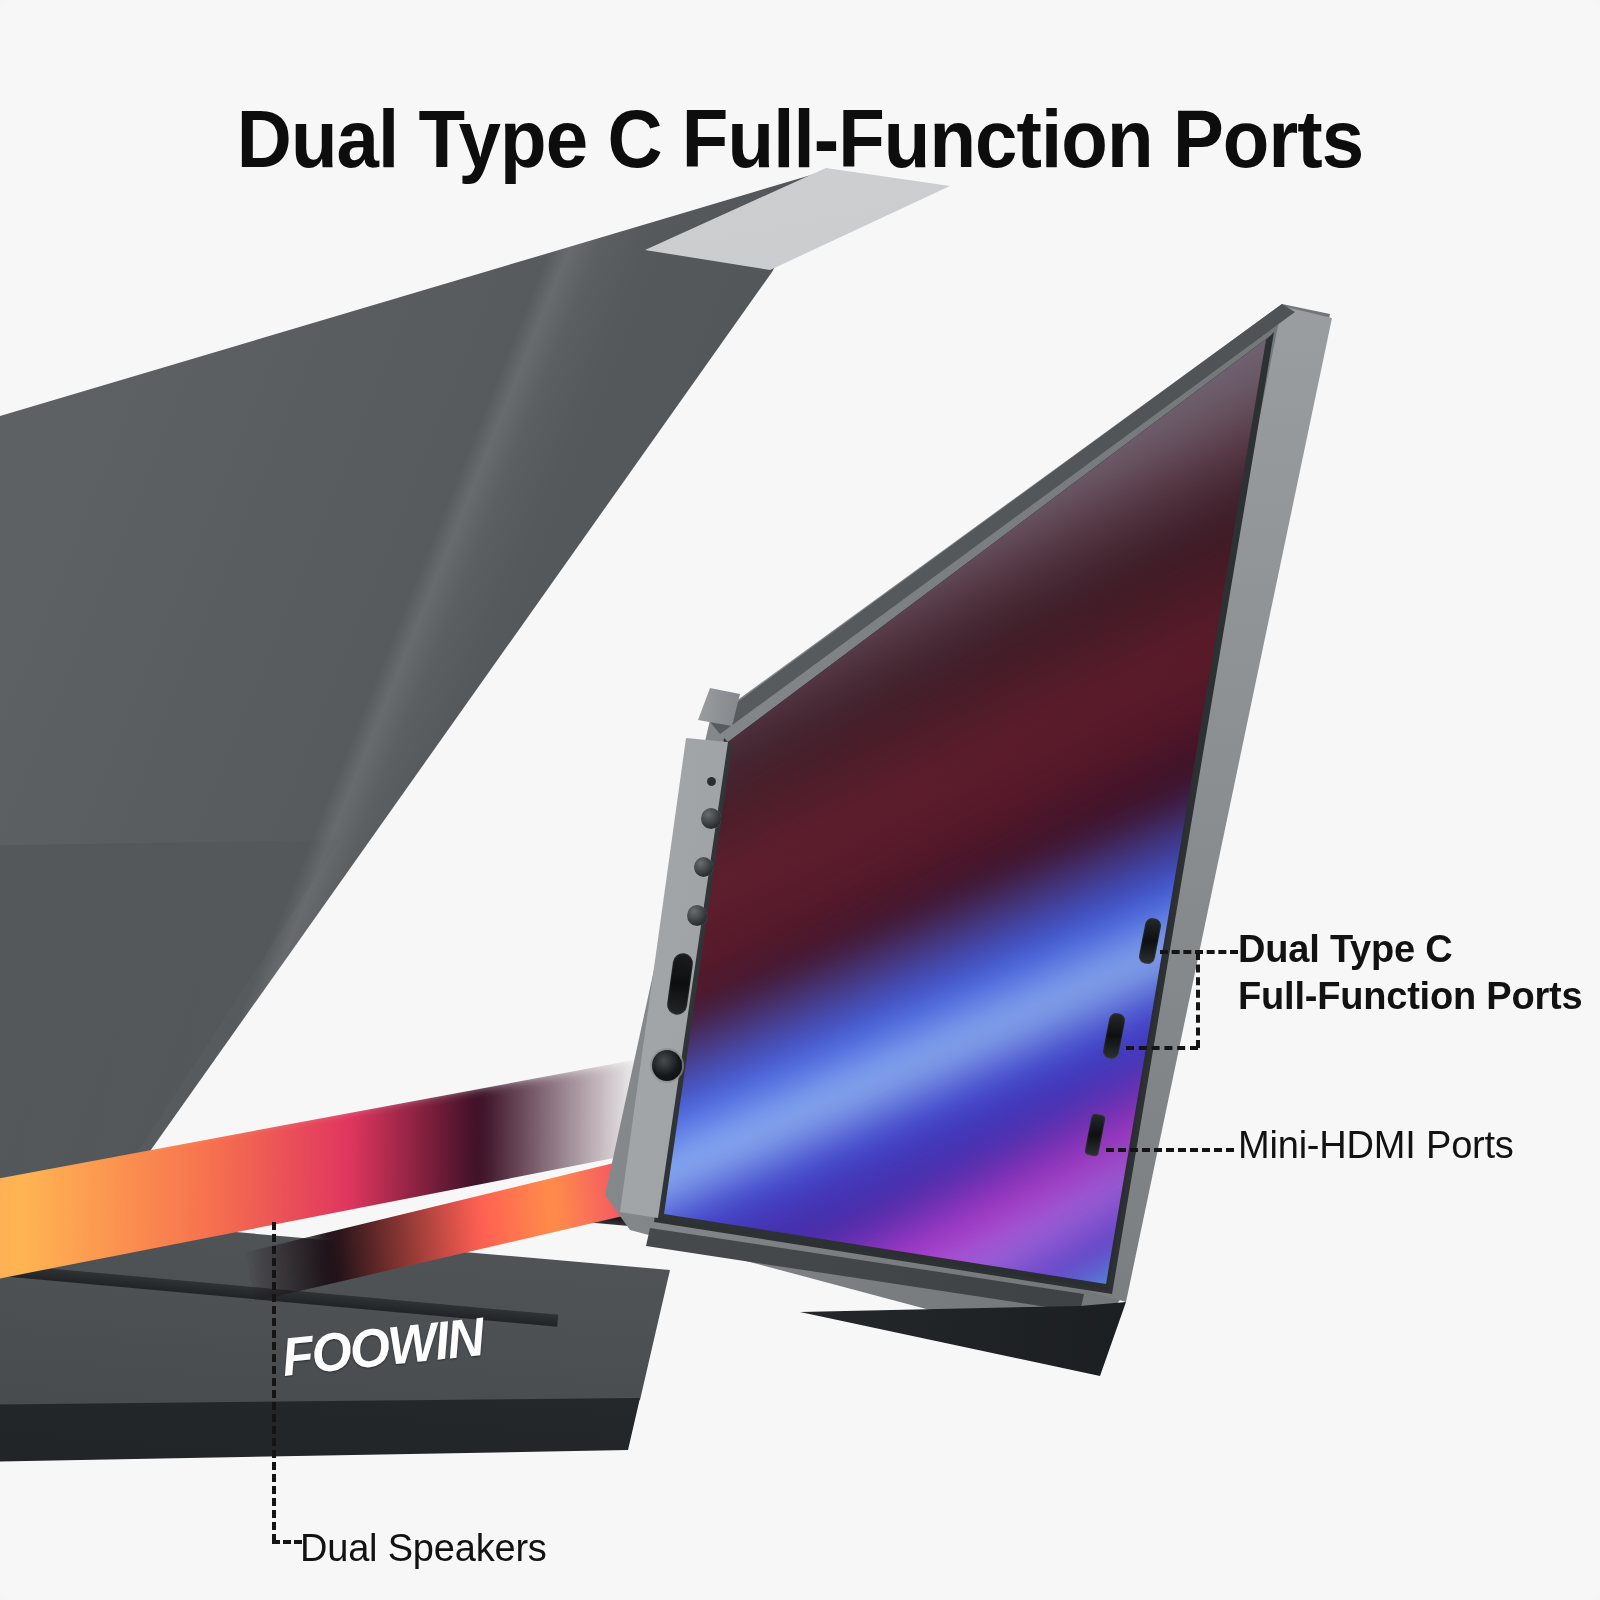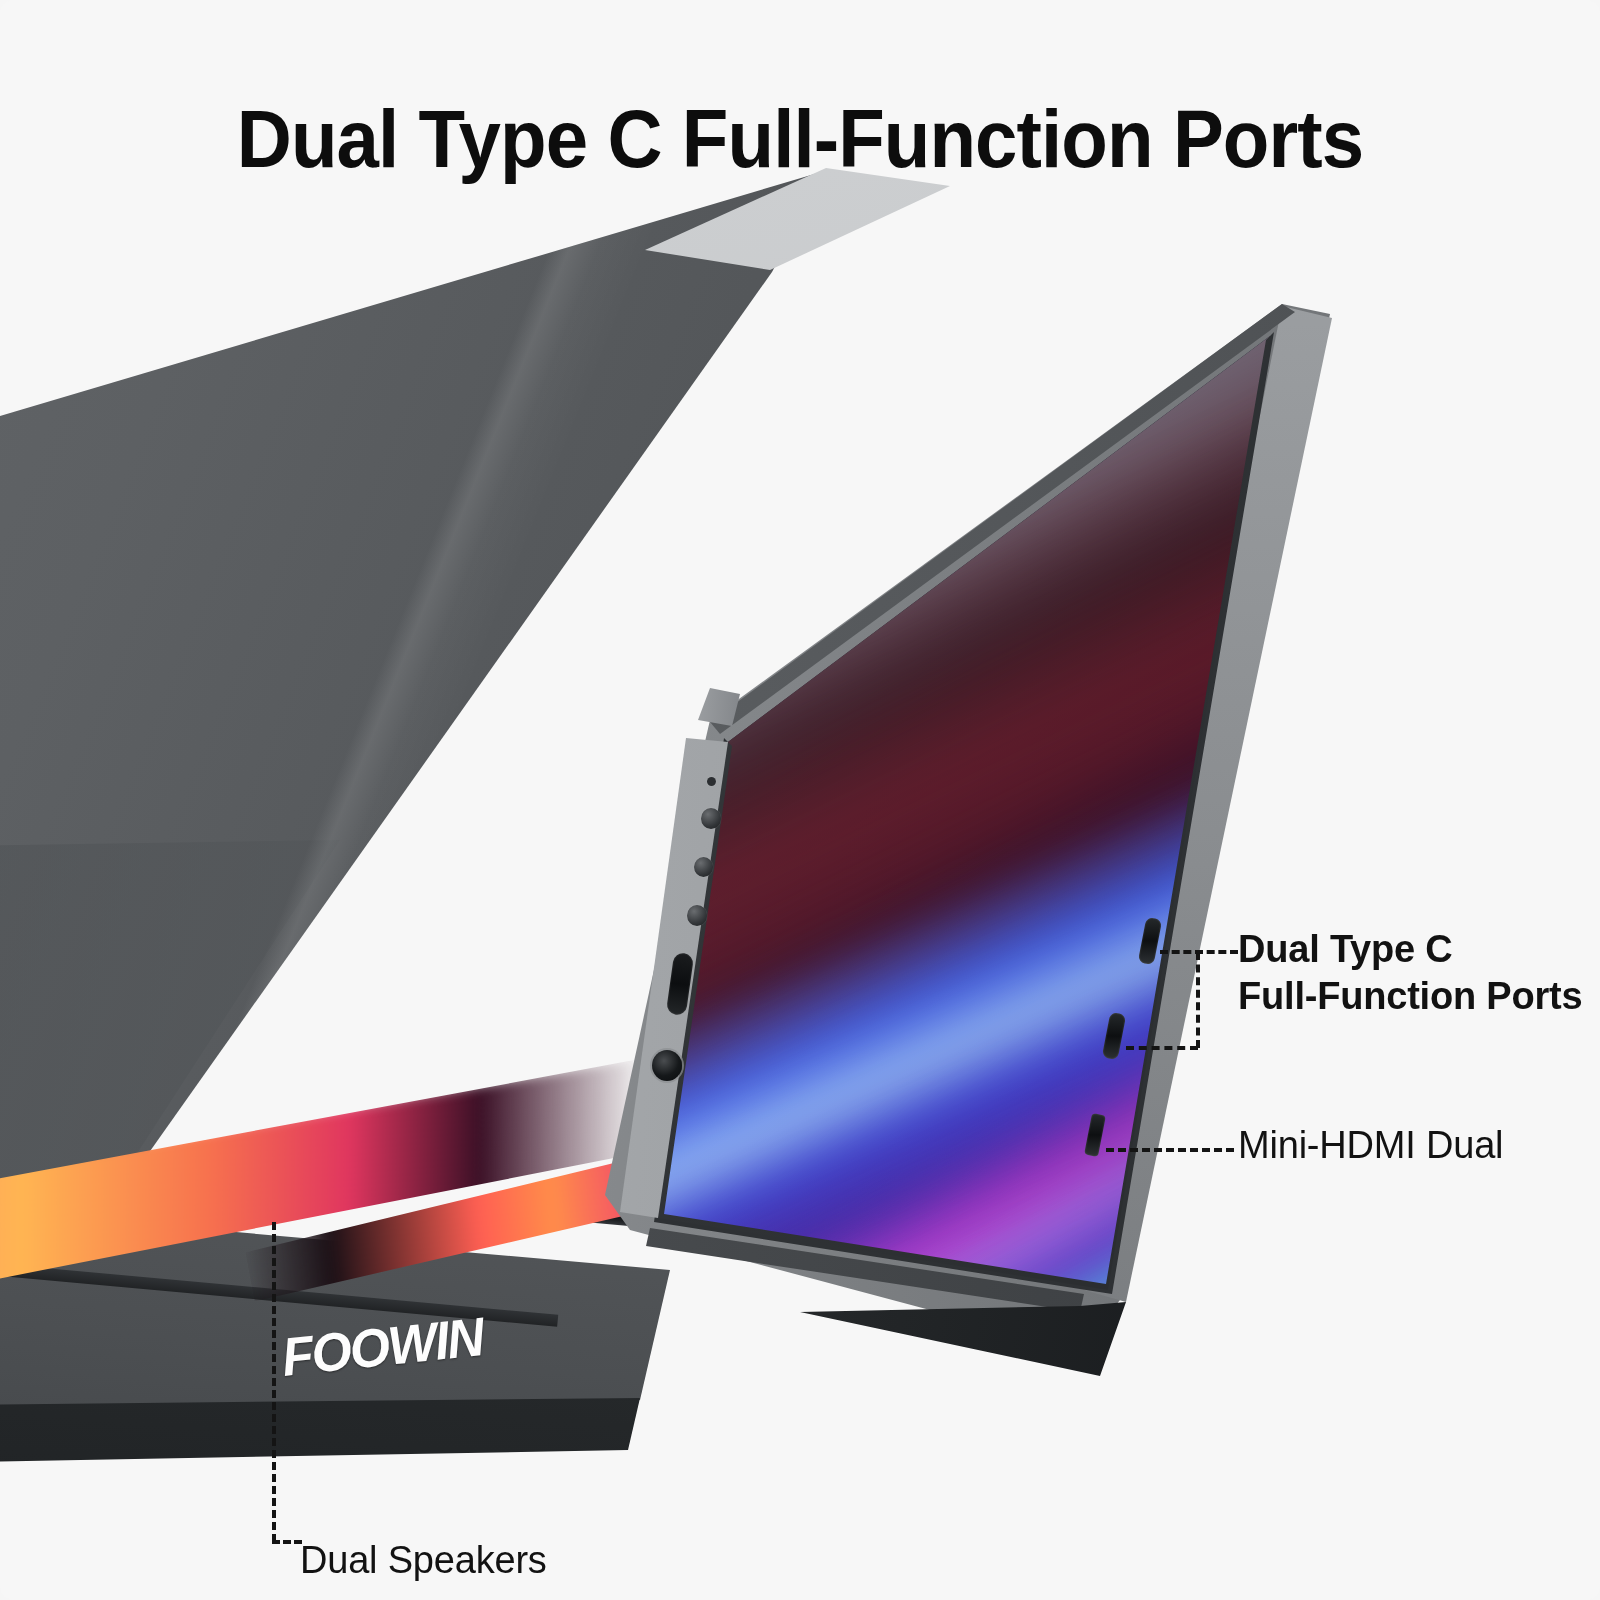--- a/index.html
+++ b/index.html
@@ -408,21 +408,21 @@
     font-family: "Liberation Sans", sans-serif;
     font-size: 38px;
     line-height: 47px;
     color: #121212;
     white-space: pre-line;
     letter-spacing: -0.2px;
     z-index: 70;
   }
   #label-typec    { left: 1238px; top: 926px; font-weight: bold; }
   #label-hdmi     { left: 1238px; top: 1122px; }
-  #label-speakers { left: 300px;  top: 1525px; margin-top: 12px; }
+  #label-speakers { left: 300px;  top: 1525px; }
 
   .dash-h {
     position: absolute;
     height: 0;
     border-top: 4px dashed #141414;
     z-index: 65;
   }
   .dash-v {
     position: absolute;
     width: 0;
@@ -506,17 +506,17 @@
   <div class="dash-h" id="tc-h-bot"></div>
 
   <div class="dash-h" id="hdmi-h"></div>
 
   <div class="dash-v" id="sp-v"></div>
   <div class="dash-h" id="sp-h"></div>
 
   <div class="callout-label" id="label-typec">Dual Type C
 Full-Function Ports</div>
 
-  <div class="callout-label" id="label-hdmi">Mini-HDMI Dual</div>
+  <div class="callout-label" id="label-hdmi">Mini-HDMI Ports</div>
 
   <div class="callout-label" id="label-speakers">Dual Speakers</div>
 
 </div>
 
 </body></html>

